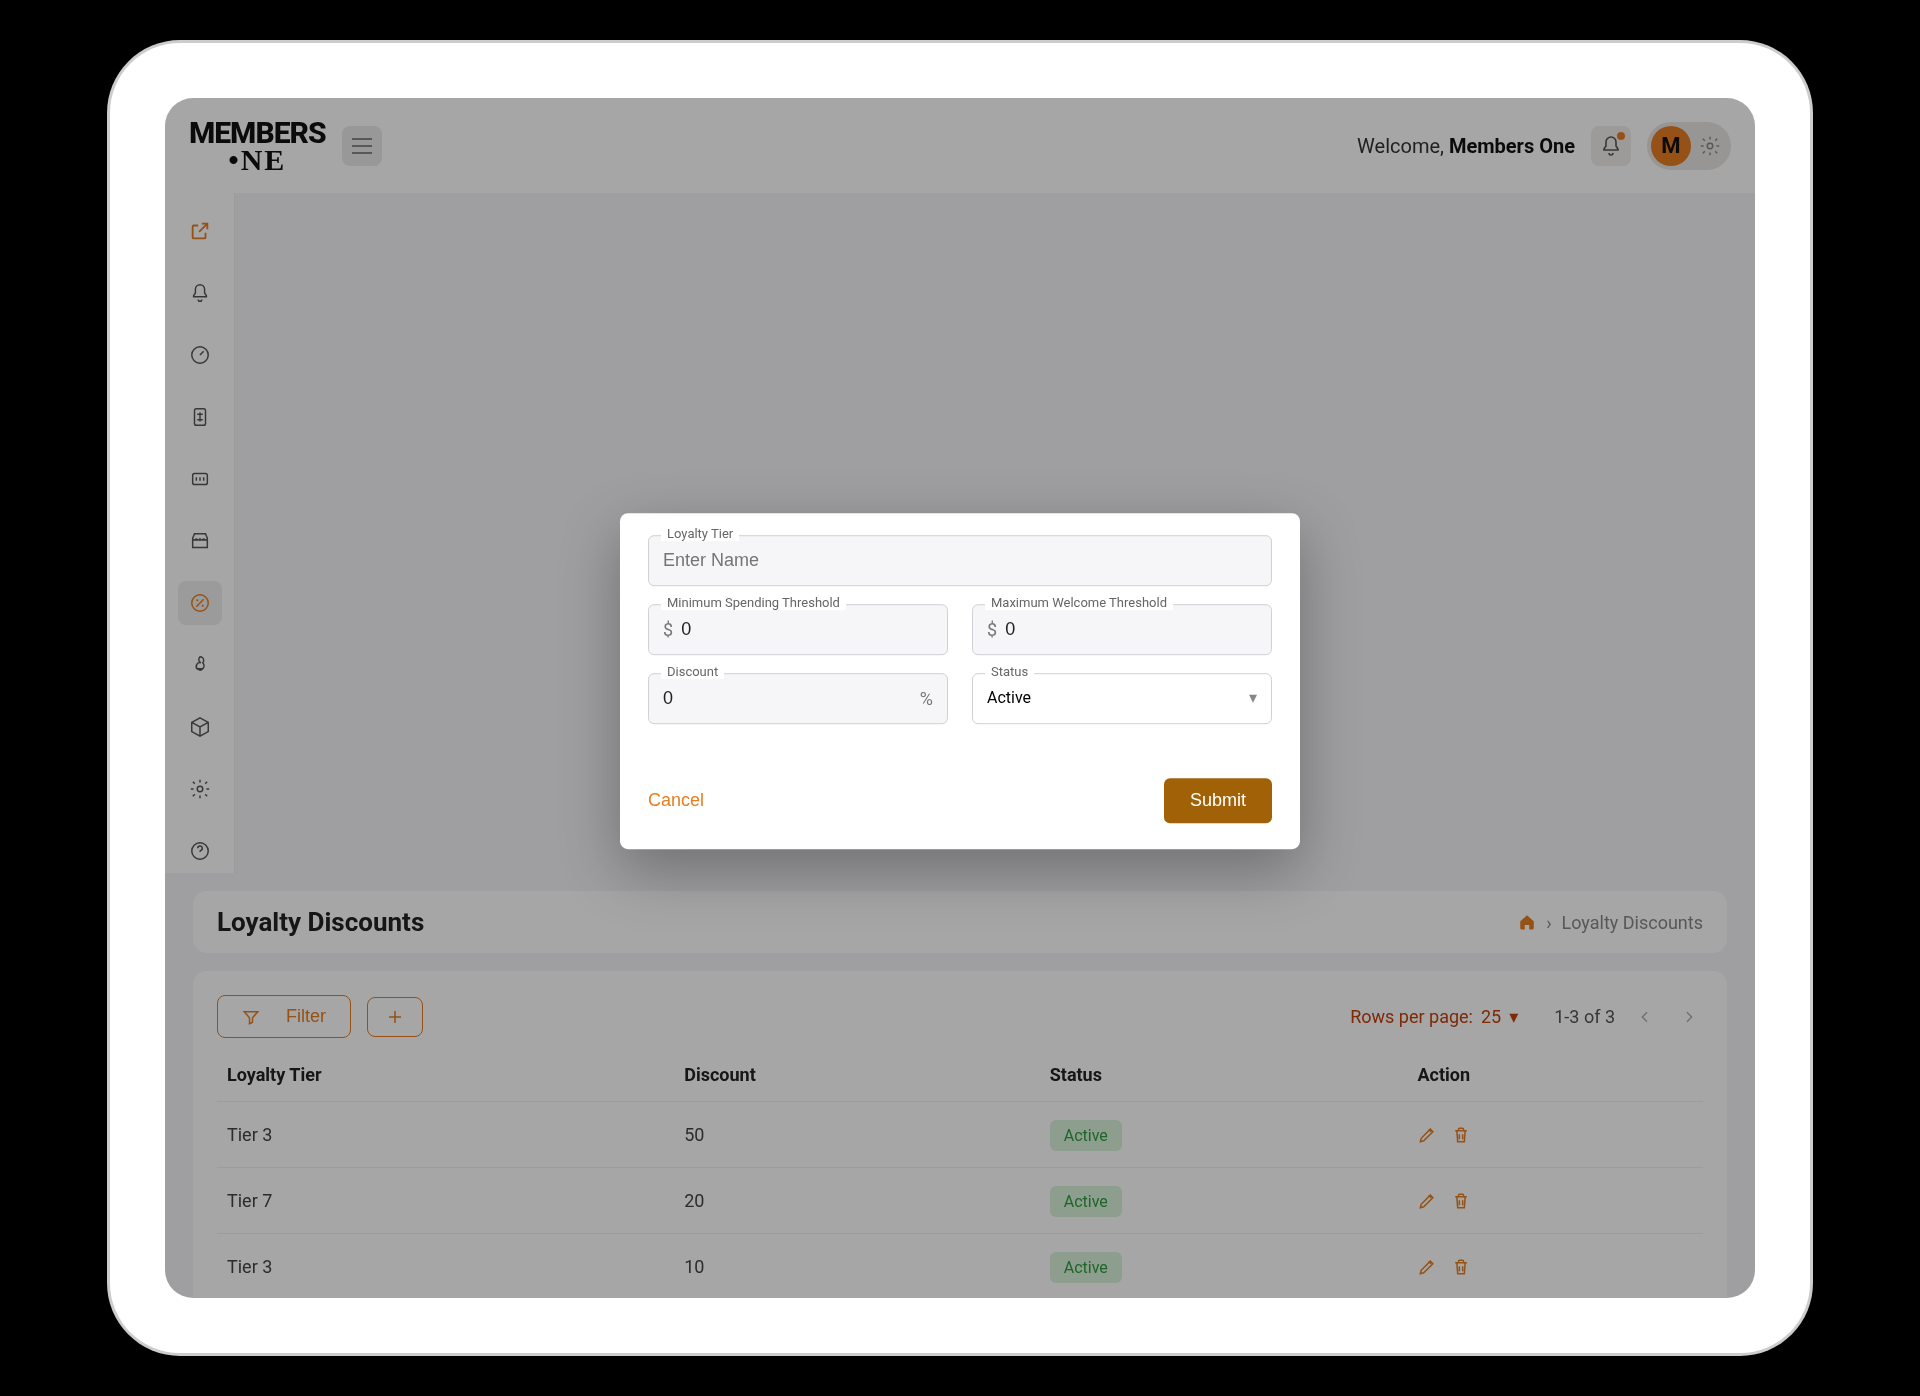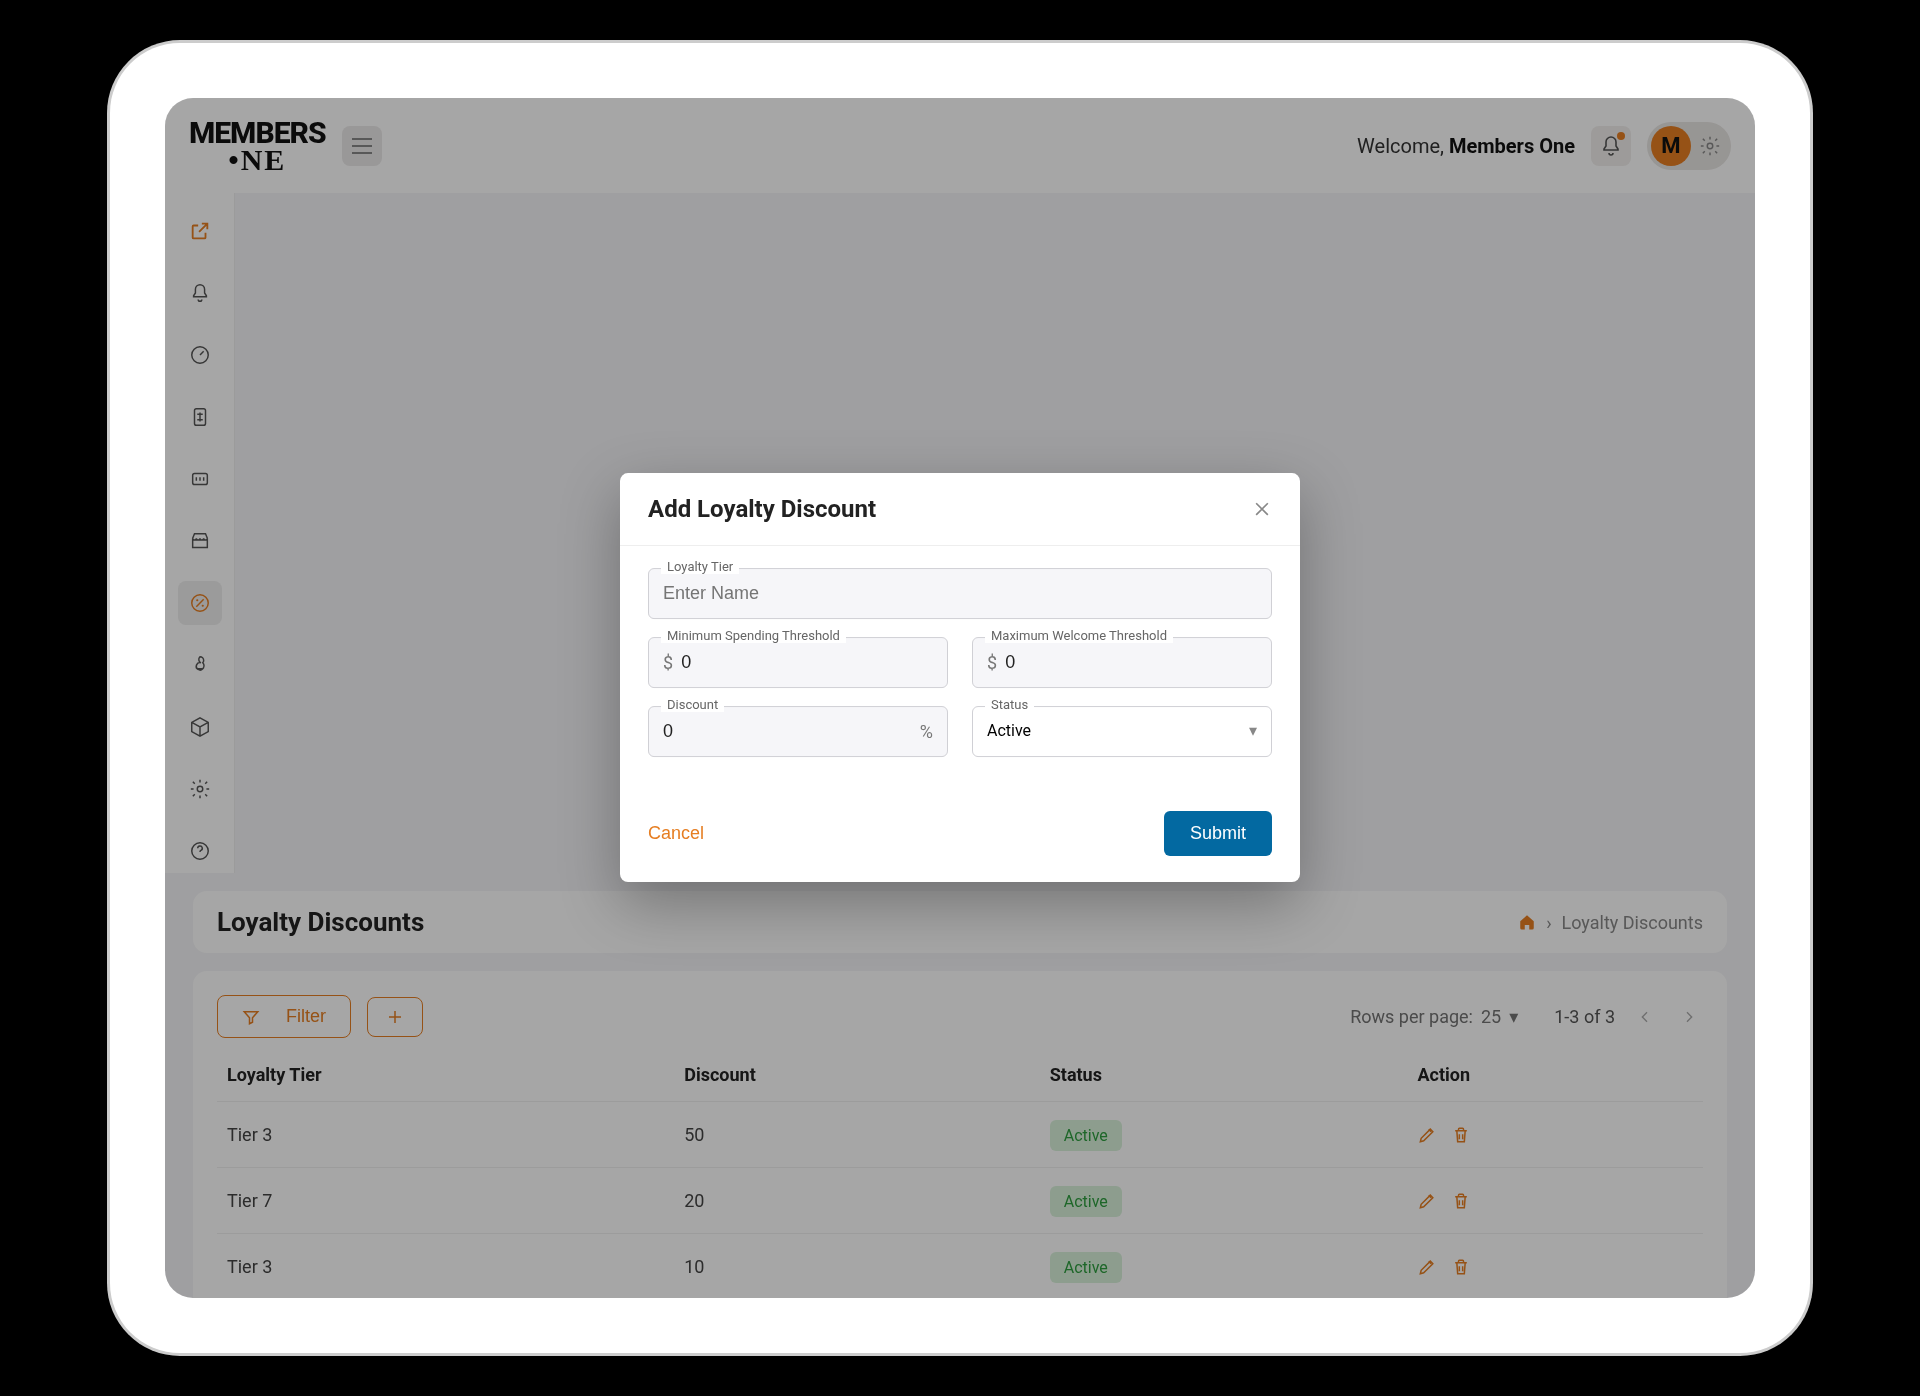--- a/index.html
+++ b/index.html
@@ -155,21 +155,21 @@
     border-radius:8px;
     padding: 10px 24px;
     display:flex; align-items:center; gap:26px;
     font-size:18px;
   }
   .add-btn {
     border:1px solid #e67e22; background:transparent; color:#e67e22;
     border-radius:8px; padding:10px 18px; font-size:18px;
   }
   .toolbar-spacer { flex:1; }
-  .rows-per { color:#737373; font-size:18px; display:flex; gap:8px; align-items:center;}
+  .rows-per { color:#c2410c; font-size:18px; display:flex; gap:8px; align-items:center;}
   .range { color:#555; font-size:18px; margin-left:20px;}
   .pager-btn { color:#aaa; padding:6px; }
   table { width:100%; border-collapse: collapse; margin-top:10px;}
   th { text-align:left; font-size:18px; color:#222; font-weight:700; padding:16px 10px; }
   td { padding:22px 10px; border-top:1px solid #f0f0f0; font-size:18px; color:#444;}
   .badge {
     background:#d9f2db; color:#2e9e3f;
     padding: 6px 14px; border-radius:6px;
     font-size:16px;
   }
@@ -215,21 +215,21 @@
   .field-row { display:flex; gap:24px; }
   .field-row .field { flex:1; }
   .field .inline { display:flex; align-items:center; }
   .select-wrap { display:flex; justify-content:space-between; align-items:center;}
   .modal-actions {
     padding: 14px 28px 26px;
     display:flex; justify-content:space-between; align-items:center;
   }
   .cancel { color:#e67e22; font-size:18px; background:none; border:none; cursor:pointer;}
   .submit {
-    background:#0369a1; color:#fff; border:none;
+    background:#a16207; color:#fff; border:none;
     padding: 12px 26px; border-radius:6px; font-size:18px; cursor:pointer;
   }
   svg { display:block; }
 </style>
 </head>
 <body>
 
 <div class="tablet-frame">
   <div class="screen">
 
@@ -447,28 +447,20 @@
     </td>
                 </tr>
               </tbody>
           </table>
         </div>
       </div>
     </div>
 
     <div class="overlay"></div>
     <div class="modal">
-      <div class="modal-head">
-        <h2>Add Loyalty Discount</h2>
-        <div class="close-x">
-          <svg width="20" height="20" viewBox="0 0 24 24">
-              <path d="M5 5l14 14M19 5L5 19" stroke="currentColor" stroke-width="2"></path>
-            </svg>
-        </div>
-      </div>
       <div class="modal-body">
         <div class="field">
           <span class="field-label">Loyalty Tier</span>
           <input placeholder="Enter Name" style="">
         </div>
         <div class="field-row">
           <div class="field">
             <span class="field-label">Minimum Spending Threshold</span>
             <div class="inline">
               <span class="prefix">$</span>

